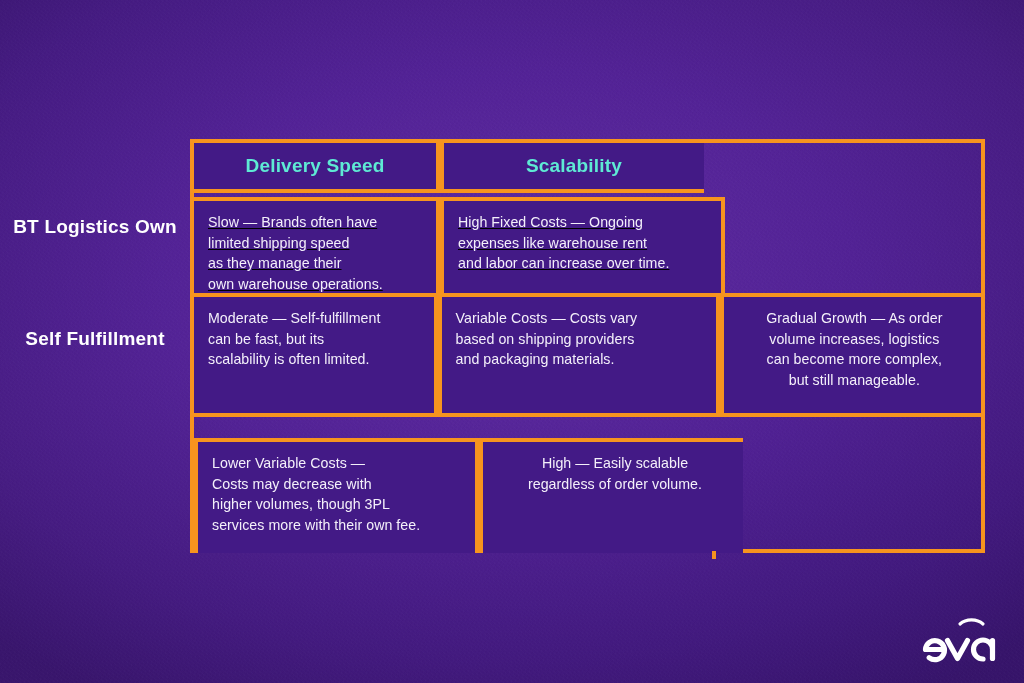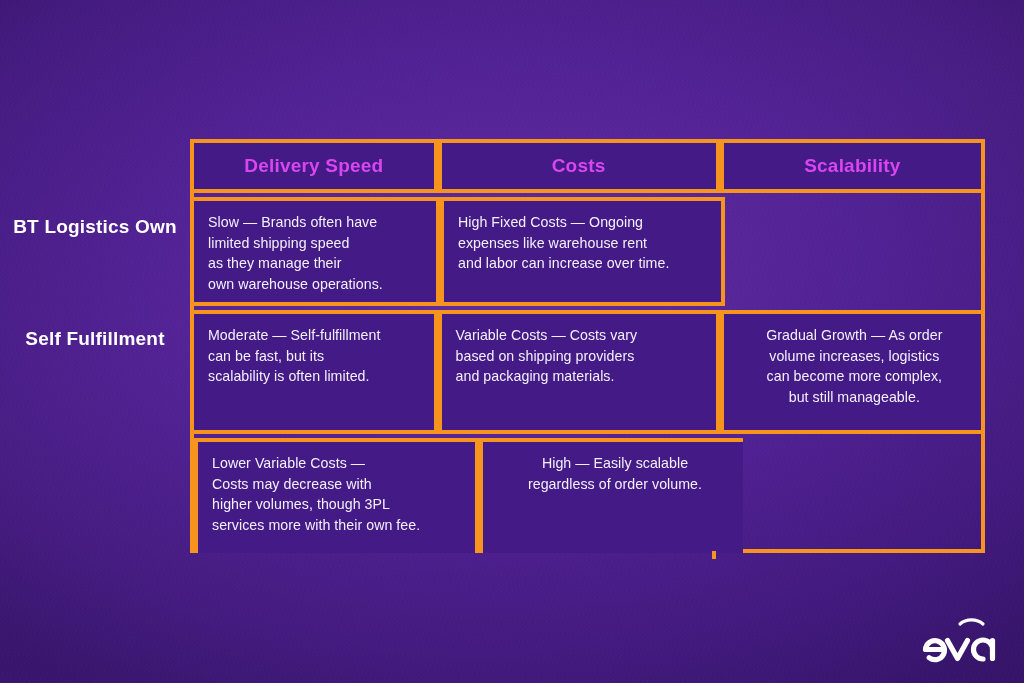--- a/index.html
+++ b/index.html
@@ -73,22 +73,22 @@
   }
 
   .grid-row {
     position: absolute;
     left: 0;
     width: 100%;
     display: flex;
     box-sizing: border-box;
   }
   #row-head { top: 0;   height: 50px; }
-  #row-0    { top: 54px;  height: 109px; }
-  #row-1    { top: 167px; height: 124px; }
+  #row-0    { top: 54px;  height: 109px; text-decoration: underline; }
+  #row-1    { top: 150px; height: 124px; }
   #row-2    { top: 295px; height: 115px; }
 
   .cell {
     box-sizing: border-box;
     background: #431a86;
     border: 4px solid #f7941e;
     position: relative;
   }
   .cell.c0 { width: 246px; }
   .cell.c1 { width: 285px; }
@@ -100,21 +100,21 @@
   .cell.c0 { border-left: none; }
   .cell.c2 { border-right: none; text-align: center; }
 
   
   .head-cell {
     display: flex;
     align-items: center;
     justify-content: center;
   }
   .head-text {
-    color: #d946ef;
+    color: #5eead4;
     font-weight: bold;
     font-size: 19px;
     letter-spacing: 0.2px;
   }
 
   
   .body-cell {
     padding: 11px 10px 8px 14px;
   }
   .cell-text {
@@ -156,23 +156,20 @@
 Logistics Own</div>
   <div class="row-label" id="label-row-1">Self
 Fulfillment</div>
 
   <div id="table">
 
     <div class="grid-row" id="row-head">
       <div class="cell c0 head-cell">
         <span class="head-text">Delivery Speed</span>
       </div>
-      <div class="cell c1 head-cell">
-        <span class="head-text">Costs</span>
-      </div>
       <div class="cell c2 head-cell">
         <span class="head-text">Scalability</span>
       </div>
     </div>
 
     <div class="grid-row" id="row-0">
       <div class="cell c0 body-cell">
         <div class="cell-text">Slow — Brands often have
 limited shipping speed
 as they manage their

